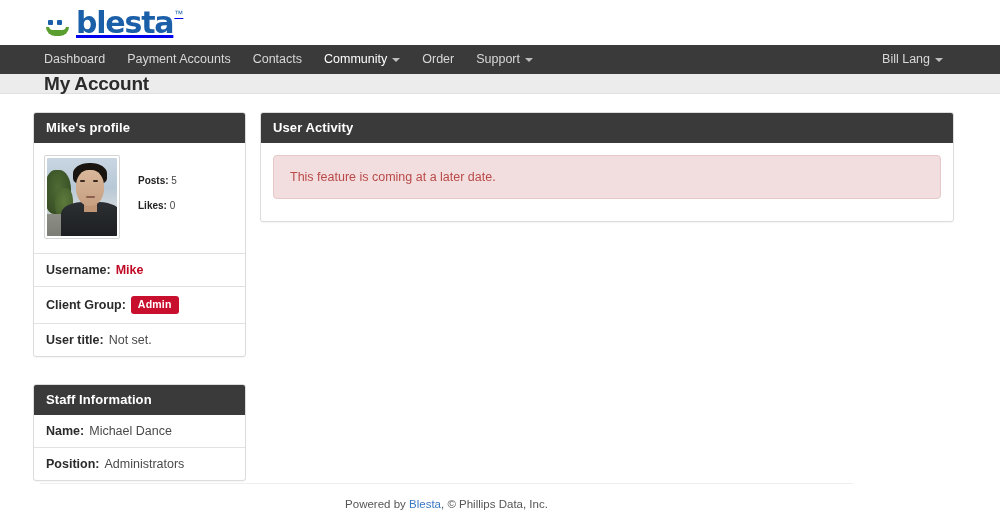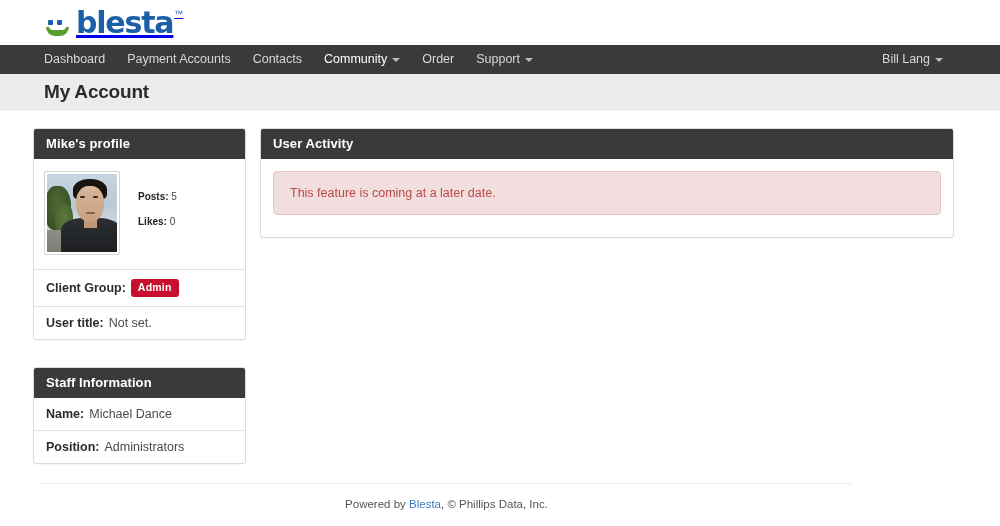--- a/index.html
+++ b/index.html
@@ -49,21 +49,21 @@
   .nav-item.active { color: #ffffff; font-weight: normal; }
   .caret {
     display: inline-block; width: 0; height: 0; margin-left: 5px;
     border-left: 4px solid transparent; border-right: 4px solid transparent;
     border-top: 4px solid #bdbdbd;
   }
   .nav-right { padding-right: 46px; }
 
   
   .titleband {
-    height: 36px; background: #ececec; display: flex; align-items: center;
+    height: 20px; background: #ececec; display: flex; align-items: center;
     padding-left: 44px; border-bottom: 1px solid #e0e0e0;
   }
   .titleband h1 {
     margin: 0; font-size: 19px; font-weight: bold; color: #2b2b2b; letter-spacing: -0.2px;
   }
 
   
   .content { display: flex; padding: 18px 46px 0 33px; align-items: flex-start; }
   .col-left { width: 213px; flex: 0 0 213px; margin-right: 14px; }
   .col-right { flex: 1 1 auto; }
@@ -236,20 +236,24 @@
               <span>5</span>
             </div>
             <div class="stat">
               <b>Likes:</b>
               <span>0</span>
             </div>
           </div>
         </div>
 
         <div class="row-item">
+          <b>Username:</b>
+          <span class="val-red">Mike</span>
+        </div>
+        <div class="row-item">
           <b>Client Group:</b>
           <span class="badge">Admin</span>
         </div>
         <div class="row-item">
           <b>User title:</b>
           <span class="val-plain">Not set.</span>
         </div>
       </div>
 
       <div class="panel">

